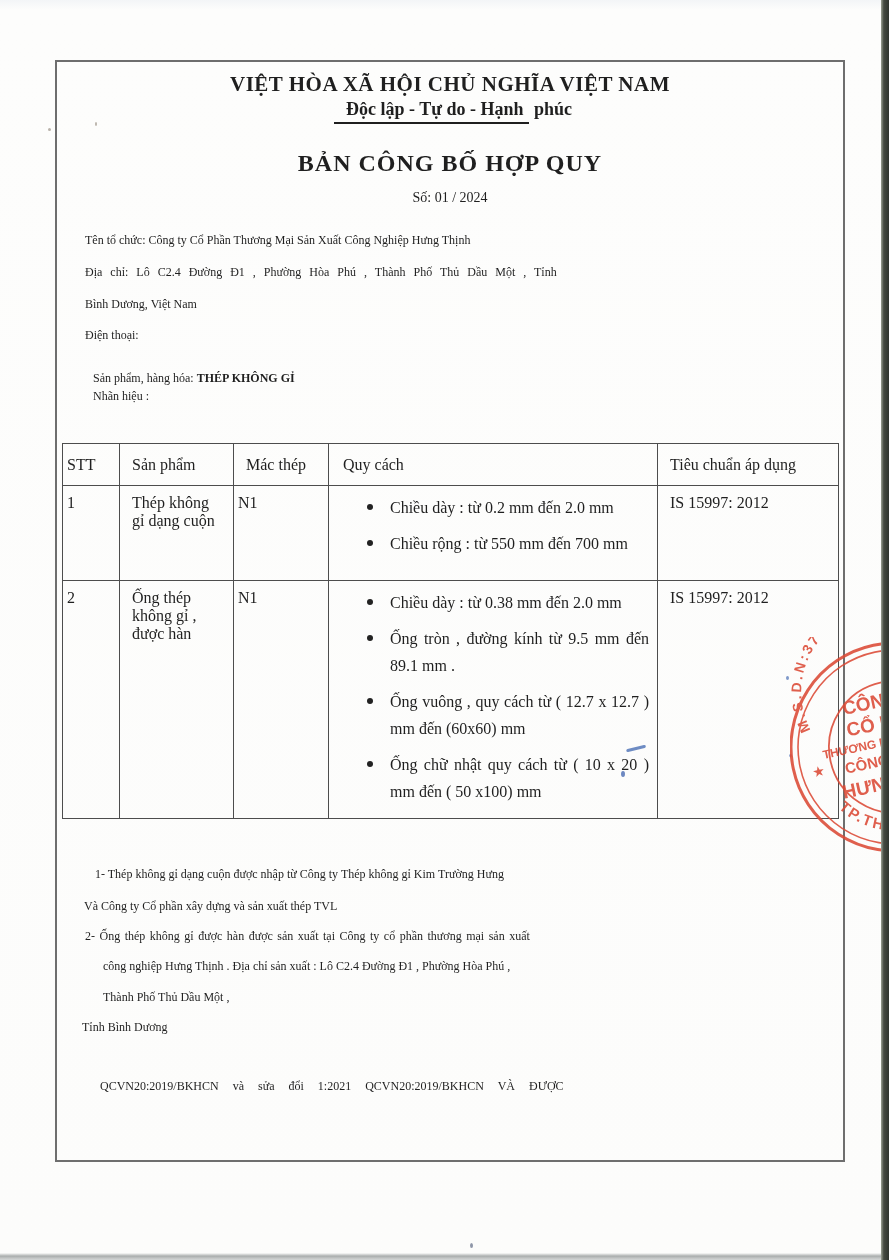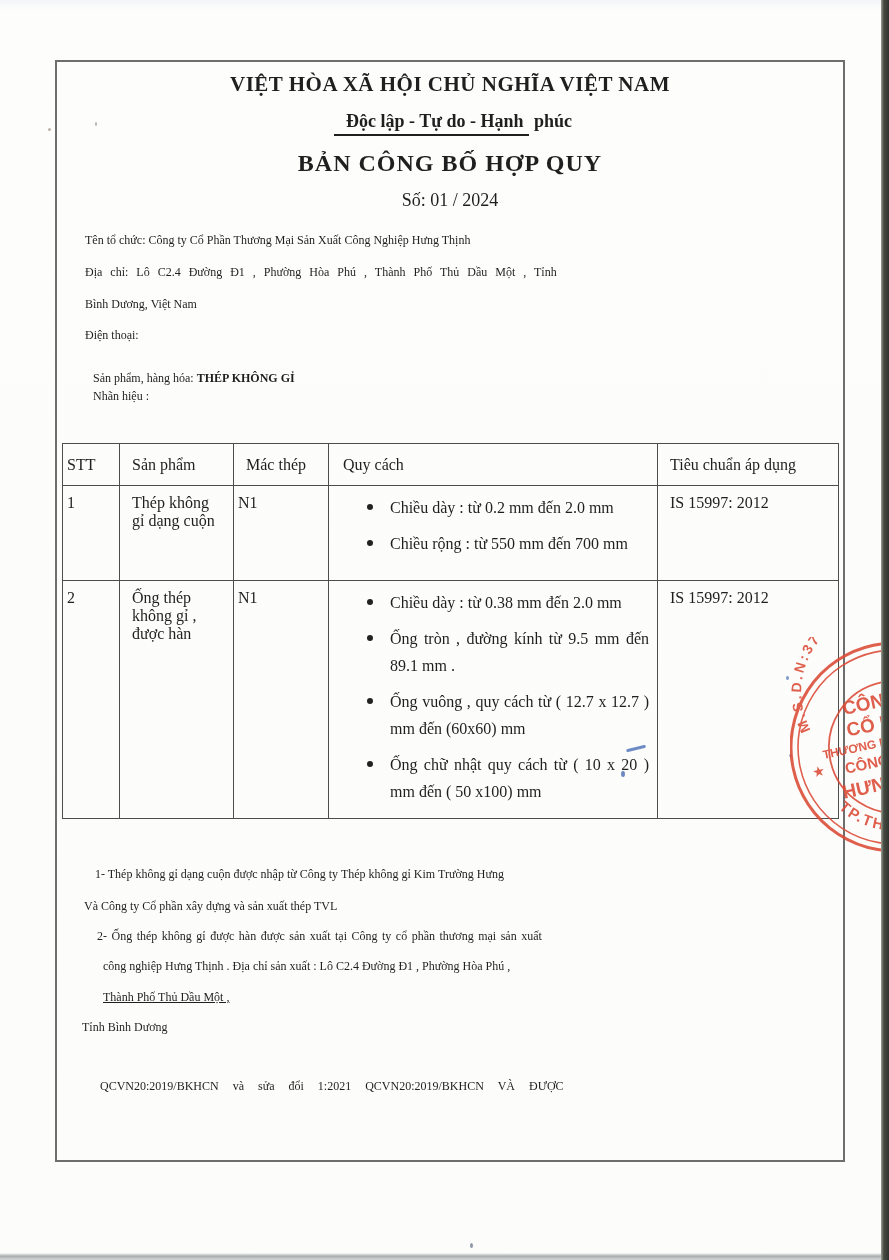--- a/index.html
+++ b/index.html
@@ -14,27 +14,27 @@
   }
   .frame {
     position: absolute; left: 55px; top: 60px; width: 790px; height: 1102px;
     border: 2px solid #6e6e6e;
   }
   .abs { position: absolute; }
   .line { position: absolute; font-size: 12px; line-height: 28px; white-space: nowrap; }
   .bold { font-weight: bold; }
 
   .nat-title { left: 55px; top: 72px; width: 790px; font-size: 21px; font-weight: bold; letter-spacing: .5px; text-align:center; }
-  .motto-row { left: 55px; top: 99px; width: 796px; font-size: 18px; font-weight: bold; text-align: center; margin-top: 12px; }
+  .motto-row { left: 55px; top: 99px; width: 796px; font-size: 18px; font-weight: bold; text-align: center; }
   .motto-underline { display:inline-block; border-bottom: 2.5px solid #1f1f1f; padding: 0 6px 2px 12px; }
   .doc-title { left: 55px; top: 150px; width: 790px; font-size: 24px; font-weight: bold; letter-spacing: 1px; text-align:center; }
-  .doc-number { left: 55px; top: 190px; width: 790px; font-size: 18px; text-align:center; }
+  .doc-number { left: 55px; top: 190px; width: 790px; font-size: 14px; text-align:center; }
 
   .ws-med { word-spacing: 5px; }
-  .ws-sm  { word-spacing: 1.5px; margin-left: 12px; }
+  .ws-sm  { word-spacing: 1.5px; }
   .ws-wide{ word-spacing: 11px; }
 
   table.spec {
     position: absolute; left: 62px; top: 443px; width: 776px;
     border-collapse: collapse; table-layout: fixed;
     font-size: 16px;
   }
   table.spec td, table.spec th {
     border: 1.6px solid #4d4d4d; vertical-align: top;
     font-weight: normal; text-align: left; padding: 8px 8px 4px 12px;
@@ -142,21 +142,21 @@
       </td>
       <td>IS 15997: 2012</td>
     </tr>
   </tbody>
     </table>
 
   <div class="line" style="left:85px; top:860px;margin-left:10px;">1-  Thép không gỉ dạng cuộn được nhập từ Công ty Thép không gỉ Kim Trường Hưng</div>
   <div class="line" style="left:84px; top:892px;">Và Công ty Cổ phần xây dựng và sản xuất thép TVL</div>
   <div class="line ws-sm" style="left:85px; top:922px;">2-  Ống thép không gỉ được hàn được sản xuất tại Công ty cổ phần thương mại sản xuất</div>
   <div class="line" style="left:103px; top:952px;">công nghiệp Hưng Thịnh . Địa chỉ sản xuất : Lô C2.4 Đường Đ1 , Phường Hòa Phú ,</div>
-  <div class="line" style="left:103px; top:983px;text-decoration:underline;">Thành Phố Thủ Dầu Một ,</div>
+  <div class="line" style="left:103px; top:983px;">Thành Phố Thủ Dầu Một ,</div>
   <div class="line" style="left:82px; top:1013px;">Tỉnh Bình Dương</div>
   <div class="line ws-wide" style="left:100px; top:1072px;">QCVN20:2019/BKHCN và sửa đổi 1:2021 QCVN20:2019/BKHCN VÀ ĐƯỢC</div>
 
   <svg class="abs" style="left:790px; top:637px; z-index:6; opacity:.88;" width="220" height="220" viewBox="0 0 220 220">
     <g transform="translate(105,110) rotate(-12)" fill="none" stroke="#dc4a36">
       <circle r="104" stroke-width="3"></circle>
       <circle r="97" stroke-width="1.6"></circle>
       <circle r="66" stroke-width="1.8"></circle>
       <path id="arcTop" d="M -77,-28.1 A 82,82 0 1 1 77,-28.1" stroke="none"></path>
       <path id="arcBot" d="M -68.9,46.8 A 83,83 0 0 0 68.9,46.8" stroke="none"></path>

